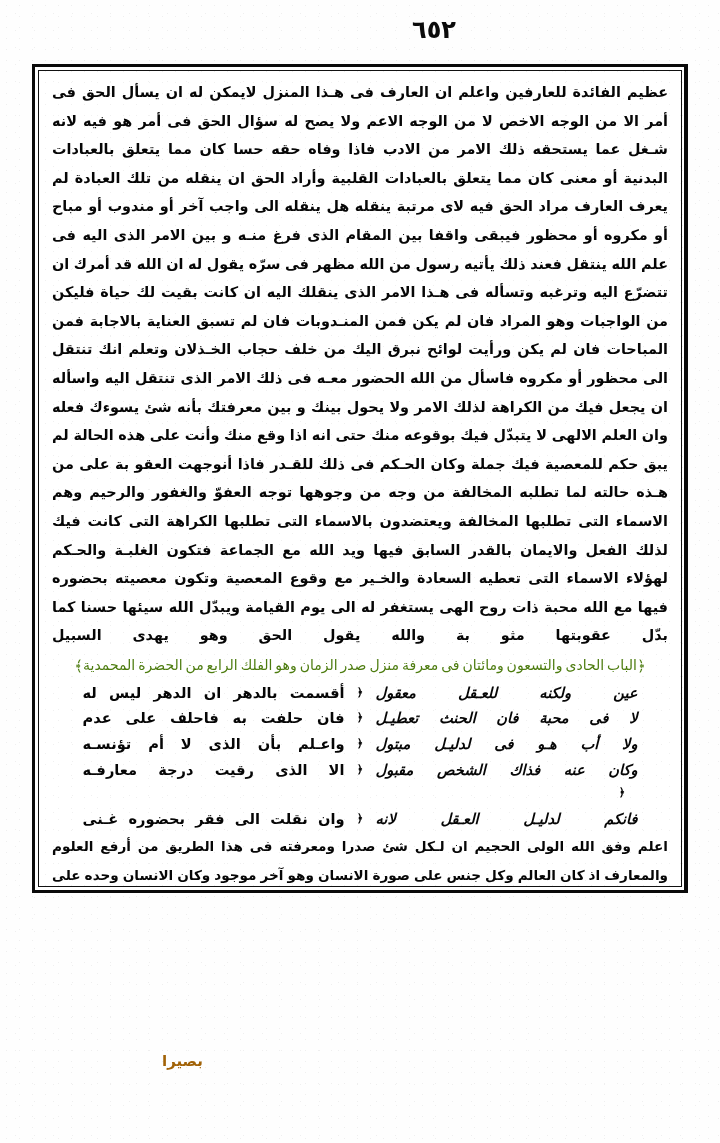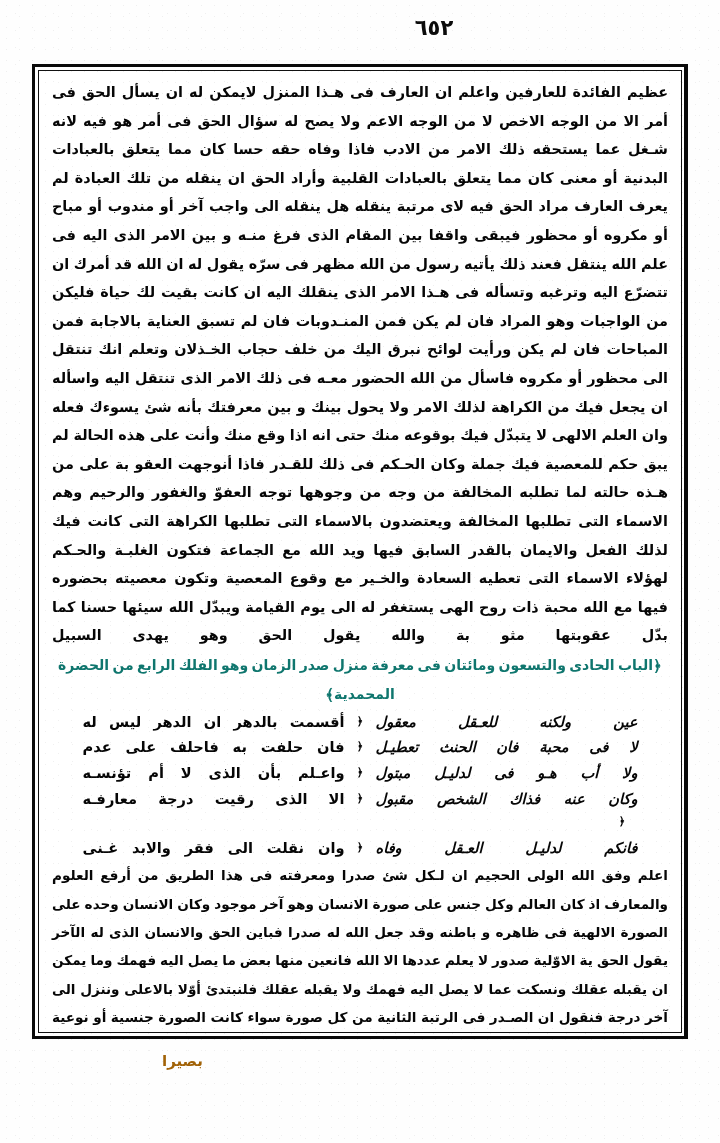--- a/index.html
+++ b/index.html
@@ -15,33 +15,33 @@
     position:absolute;
     inset:0;
     background:#fefefe;
   }
   
   .folio{
     position:absolute;
     top:16px; left:0; right:0;
     text-align:center;
     padding-right:8px;
-    font-size:21px;
+    font-size:24px;
     font-weight:700;
     letter-spacing:1px;
     color:#0b0b0b;
     font-family:"DejaVu Sans",sans-serif;
   }
   .folio-inner{display:inline-block;transform:translateX(78px) scaleY(1.05);}
 
   
   .frame{
     position:absolute;
     left:32px; top:64px;
-    width:656px; height:975px;
+    width:656px; height:829px;
     border:3px solid #0a0a0a;
     box-sizing:border-box;
     background:#fff;
     box-shadow:0 0 0 0 #000;
     padding-left:24px;
   }
   .frame-inner{
     position:absolute;
     inset:3px;
     border:1.5px solid #111;
@@ -82,26 +82,26 @@
     line-height:28.3px;
     letter-spacing:-0.6px;
     word-spacing:-1.2px;
   }
 
   
   .chapter-heading{
     text-align:center;
     text-align-last:center;
     font-size:14px;
-    font-weight:700;
+    font-weight:400;
     line-height:29px;
     margin-top:1px;
     letter-spacing:-0.4px;
     word-spacing:-1.5px;
-    color:#0f766e;
+    color:#4d7c0f;
   }
   .orn{font-size:15px;display:inline-block;transform:translateY(1px);}
 
   
   .poem{
     margin:1px auto 0 auto;
     width:555px;
     font-size:14.6px;
     line-height:23.6px;
     font-weight:600;
@@ -189,23 +189,23 @@
           </div>
           <div class="verse">
             <span class="hemistich second">وكان عنه فذاك الشخص مقبول</span>
             <span class="sep">﴿</span>
             <span class="hemistich first">الا الذى رقيت درجة معارفـه</span>
           </div>
           <div class="verse">
             <span class="sep">﴿</span>
           </div>
           <div class="verse">
-            <span class="hemistich second">فانكم لدليـل العـقل وفاه</span>
-            <span class="sep">﴿</span>
-            <span class="hemistich first">وان نقلت الى فقر والابد غـنى</span>
+            <span class="hemistich second">فانكم لدليـل العـقل لانه</span>
+            <span class="sep">﴿</span>
+            <span class="hemistich first">وان نقلت الى فقر بحضوره غـنى</span>
           </div>
         </div>
 
         <div class="prose tight">
           <p>اعلم وفق الله الولى الحجيم ان لـكل شئ صدرا ومعرفته فى هذا الطريق من أرفع العلوم والمعارف اذ كان العالم وكل جنس على صورة الانسان وهو آخر موجود وكان الانسان وحده على الصورة الالهية فى ظاهره و باطنه وقد جعل الله له صدرا فباين الحق والانسان الذى له الآخر يقول الحق ية الاوّلية صدور لا يعلم عددها الا الله فانعين منها بعض ما يصل اليه فهمك وما يمكن ان يقبله عقلك ونسكت عما لا يصل اليه فهمك ولا يقبله عقلك فلنبتدئ أوّلا بالاعلى وننزل الى آخر درجة فنقول ان الصـدر فى الرتبة الثانية من كل صورة سواء كانت الصورة جنسية أو نوعية أو شخصية فصدر الواجبات الحياة الازلية المنعوت بها الحق عز وجل وصدر الاسماء المؤثرة العالم وصدر صفات التنزيه نفى المثلية وصـدر الابنيات العما الذى ما فوقه هواء وما تحته هواء وصدر الوجود الممكنات وصدر الموجودات العقل الاوّل وصـدر الدهر ما بين الازل والابد وصدر الزمان زمان قبول الهيولى للصورة وصدر الطبيعة كيفية الجسم الاوّل وصدر الكيفيات تعلق القدرة بالايجاد وصدر الكميات تقسيم المعانى وصدر الافلاك الكـرسى وصدر العناصر المـاء وصدر الليل مغيب الشفق الاحمر وصدر النهار اشراق الشمس لائمر وقها وصـدر المولدات الحيوان وصـدر الانسان معروف وصـدر الامة زمان ادريس وصدر هذه الامة القرن الاوّل وصدر الدنيا وجود آدم وصدر الايام يوم الاثنين وصدر الآخـرة البعث وصدر البرزخ النوم وصدر النار المو بق وصدر الجنة النزول فى المنازل منها وصـدر العذاب والنعيم رؤ ية أسبابهما وصدر الدين فلان رسول الله واعلم ان لـكل صدر قلبا فاذا ام القلب فى الصدر فهو أعمى لان الصـدر حجاب عليه فاذا أراد الله ان يجعله</p>
         </div>
 
       </div>
     </div>
   </div>

